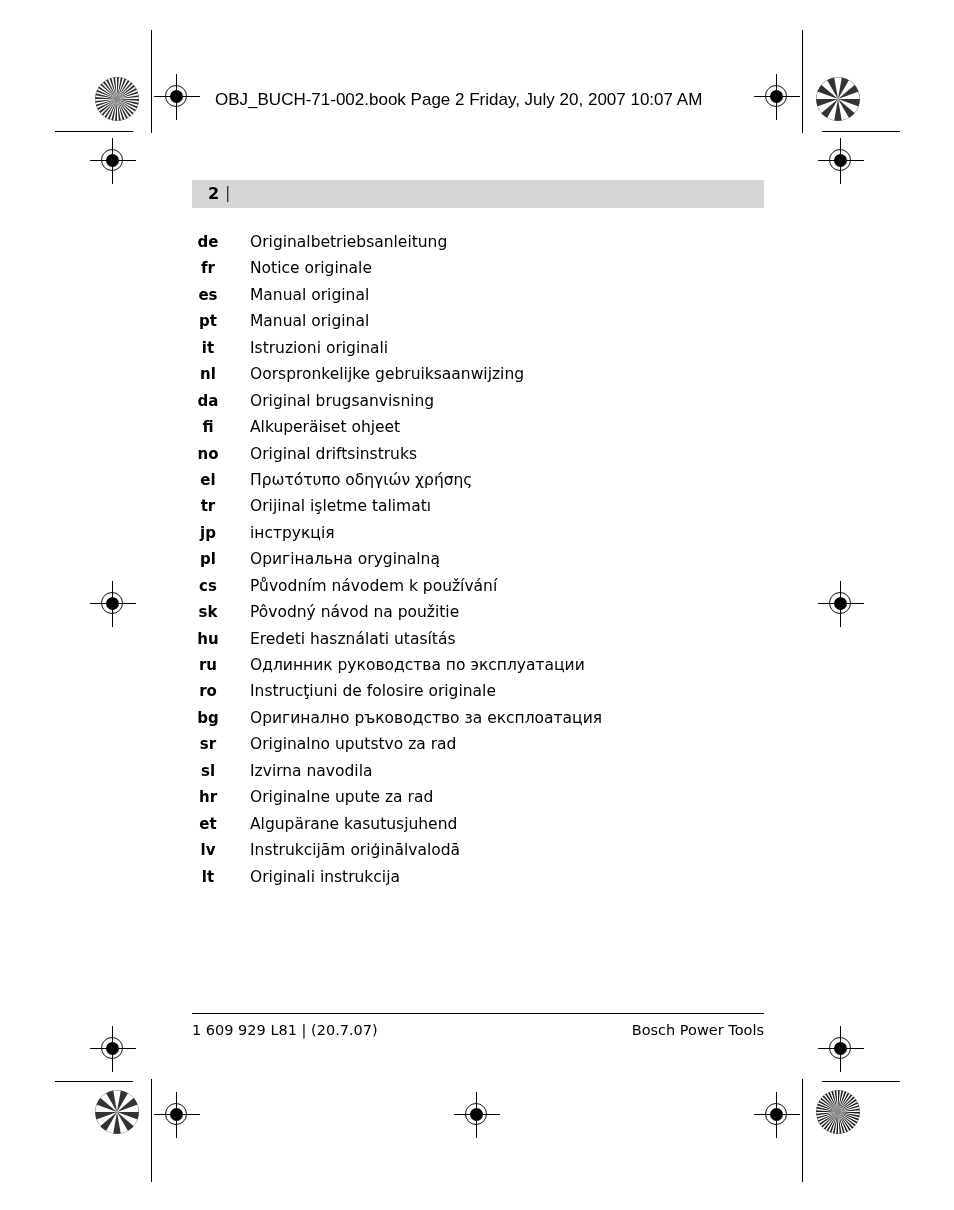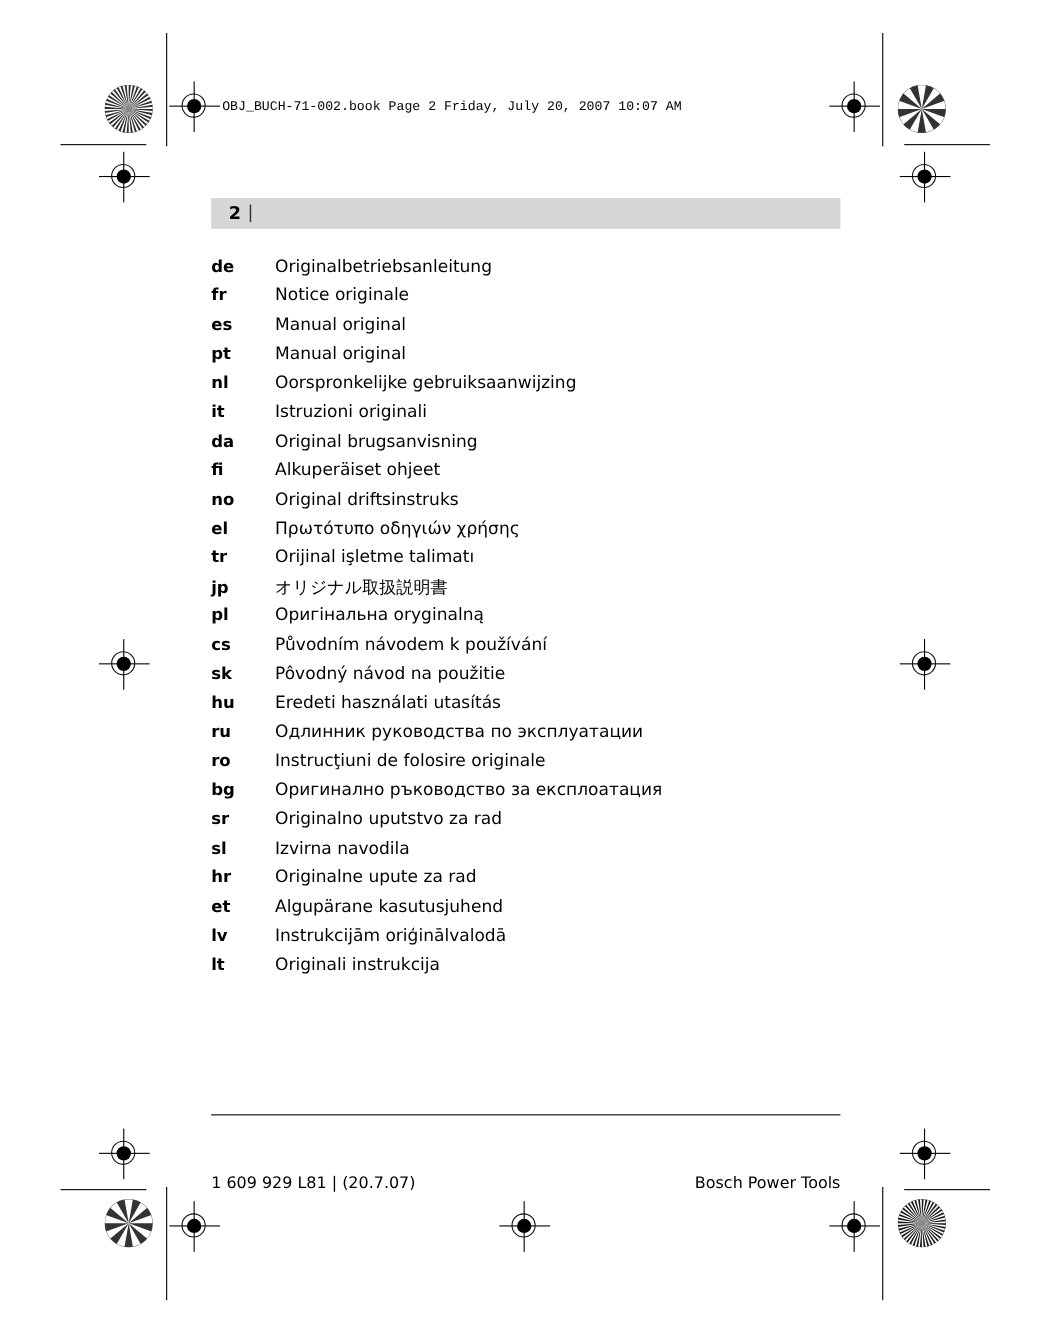--- a/index.html
+++ b/index.html
@@ -80,21 +80,21 @@
     left: 192px; top: 233px;
     width: 600px;
   }
   .lang-row {
     display: flex;
     align-items: baseline;
     height: 26.45px;
   }
   .lang-code {
     width: 32px;
-    text-align: left;
+    text-align: center;
     font-weight: bold;
     font-size: 15px;
     flex: 0 0 32px;
   }
   .lang-name {
     margin-left: 26px;
     font-size: 15.5px;
     white-space: nowrap;
   }
 
@@ -104,21 +104,20 @@
     width: 572px; height: 1px;
     background: #000;
   }
   .footer {
     position: absolute;
     left: 192px; top: 1022px;
     width: 572px;
     display: flex;
     justify-content: space-between;
     font-size: 14.5px;
-    margin-top: 46px;
   }
   .footer .right { font-weight: normal; }
 </style>
 </head>
 <body>
 
 <div class="mark star" style="left:117px; top:99px;">
   <svg width="44" height="44" viewBox="0 0 44 44" aria-hidden="true">
     <circle cx="22" cy="22" r="22" fill="#ffffff"></circle>
     <g fill="#1a1a1a">
@@ -322,21 +321,21 @@
 
 <div class="trimline" style="left:151px; top:30px; width:1px; height:103px;"></div>
 <div class="trimline" style="left:802px; top:30px; width:1px; height:103px;"></div>
 <div class="trimline" style="left:151px; top:1079px; width:1px; height:103px;"></div>
 <div class="trimline" style="left:802px; top:1079px; width:1px; height:103px;"></div>
 <div class="trimline" style="left:55px; top:131px; width:78px; height:1px;"></div>
 <div class="trimline" style="left:822px; top:131px; width:78px; height:1px;"></div>
 <div class="trimline" style="left:55px; top:1081px; width:78px; height:1px;"></div>
 <div class="trimline" style="left:822px; top:1081px; width:78px; height:1px;"></div>
 
-<div style="position:absolute; left:202px; top:90px; font-family:Liberation Mono, monospace; font-size:12px; white-space:nowrap;">OBJ_BUCH-71-002.book  Page 2  Friday, July 20, 2007  10:07 AM</div>
+<div style="position:absolute; left:215px; top:90px; font-family:Liberation Sans, sans-serif; font-size:17px; white-space:nowrap;">OBJ_BUCH-71-002.book  Page 2  Friday, July 20, 2007  10:07 AM</div>
 
 <div class="page-header-band">
   <span class="pnum">2</span>
   <span class="sep">|</span>
 </div>
 
 <div class="lang-list" id="lang-list">
     <div class="lang-row">
       <span class="lang-code">de</span>
       <span class="lang-name">Originalbetriebsanleitung</span>
@@ -347,28 +346,28 @@
     </div>
     <div class="lang-row">
       <span class="lang-code">es</span>
       <span class="lang-name">Manual original</span>
     </div>
     <div class="lang-row">
       <span class="lang-code">pt</span>
       <span class="lang-name">Manual original</span>
     </div>
     <div class="lang-row">
+      <span class="lang-code">it</span>
+      <span class="lang-name">Istruzioni originali</span>
+    </div>
+    <div class="lang-row">
       <span class="lang-code">nl</span>
       <span class="lang-name">Oorspronkelijke gebruiksaanwijzing</span>
     </div>
     <div class="lang-row">
-      <span class="lang-code">it</span>
-      <span class="lang-name">Istruzioni originali</span>
-    </div>
-    <div class="lang-row">
       <span class="lang-code">da</span>
       <span class="lang-name">Original brugsanvisning</span>
     </div>
     <div class="lang-row">
       <span class="lang-code">fi</span>
       <span class="lang-name">Alkuperäiset ohjeet</span>
     </div>
     <div class="lang-row">
       <span class="lang-code">no</span>
       <span class="lang-name">Original driftsinstruks</span>
@@ -376,21 +375,21 @@
     <div class="lang-row">
       <span class="lang-code">el</span>
       <span class="lang-name">Πρωτότυπο οδηγιών χρήσης</span>
     </div>
     <div class="lang-row">
       <span class="lang-code">tr</span>
       <span class="lang-name">Orijinal işletme talimatı</span>
     </div>
     <div class="lang-row">
       <span class="lang-code">jp</span>
-      <span class="lang-name">オリジナル取扱説明書</span>
+      <span class="lang-name">інструкція</span>
     </div>
     <div class="lang-row">
       <span class="lang-code">pl</span>
       <span class="lang-name">Оригінальна oryginalną</span>
     </div>
     <div class="lang-row">
       <span class="lang-code">cs</span>
       <span class="lang-name">Původním návodem k používání</span>
     </div>
     <div class="lang-row">

